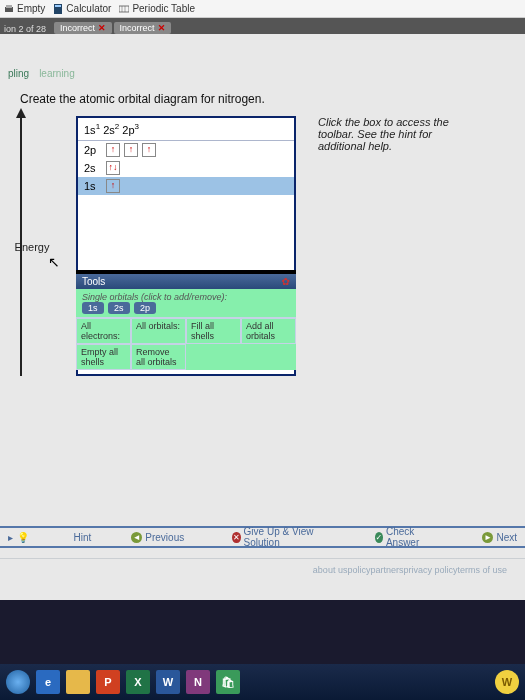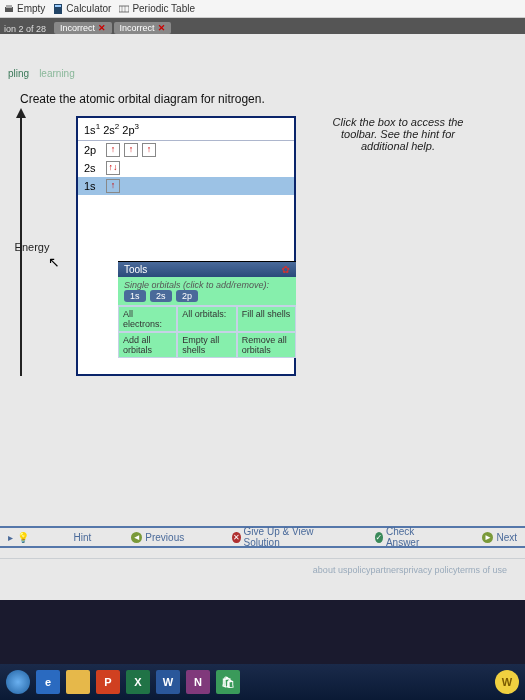--- a/index.html
+++ b/index.html
@@ -21,29 +21,29 @@
   .energy-line { width:2px; background:#222; height:260px; position:relative; }
   .energy-line::before { content:""; position:absolute; top:-8px; left:-4px; border-left:5px solid transparent; border-right:5px solid transparent; border-bottom:10px solid #222; }
   .energy-label { font-size:11px; color:#222; position:absolute; top:125px; left:12px; transform:translateX(-50%); }
   .diagram-box { border:2px solid #0a246a; width:220px; min-height:260px; background:#fff; position:relative; }
   .config { font-size:11px; padding:4px 6px; border-bottom:1px solid #0a246a55; }
   .config sup { font-size:8px; }
   .orb-row { display:flex; gap:4px; padding:2px 6px; font-size:11px; align-items:center; }
   .orb-row .lbl { width:18px; }
   .orb-cell { width:14px; height:14px; border:1px solid #888; display:flex; align-items:center; justify-content:center; font-size:9px; color:#c00; line-height:1; }
   .orb-row.sel { background:#9cc2e5; }
-  .tools-panel { position:absolute; bottom:16px; left:-2px; right:-2px; border-top:1px solid #000000;margin-left:42px; }
+  .tools-panel { position:absolute; bottom:4px; left:-2px; right:-2px; border-top:4px solid #000000; }
   .tools-hdr { background:linear-gradient(#4a6a9a,#2a4a7a); color:#fff; font-size:10px; padding:2px 6px; display:flex; justify-content:space-between; align-items:center; }
   .tools-body { background:#86efac; font-size:9px; color:#333; }
   .tools-body .sec { padding:3px 6px; border-bottom:1px solid #c5d2e6; }
   .tools-body .sec-title { font-style:italic; color:#555; font-size:9px; }
   .pill { display:inline-block; background:#4a6a9a; color:#fff; border-radius:3px; padding:1px 6px; font-size:9px; margin-right:2px; }
-  .tool-grid { display:grid; grid-template-columns:1fr 1fr 1fr;border-radius:12px; }
+  .tool-grid { display:grid; grid-template-columns:1fr 1fr 1fr 1fr;border-radius:12px; }
   .tool-grid div { border:1px solid #c5d2e6; padding:2px 4px; font-size:9px; }
-  .hint-text { font-size:11px; font-style:italic; color:#222; margin-left:12px; max-width:160px;text-align:center; }
+  .hint-text { font-size:11px; font-style:italic; color:#222; margin-left:12px; max-width:160px; }
   .cursor { position:absolute; top:138px; left:28px; font-size:14px; color:#000; pointer-events:none; }
   .bottombar { position:absolute; bottom:52px; left:0; right:0; height:22px; border-top:2px solid #5577aa; border-bottom:2px solid #5577aa; background:#e8e8e8; display:flex; align-items:center; justify-content:space-between; padding:0 8px; font-size:10px; }
   .bottombar .left { display:flex; align-items:center; gap:4px; color:#4a6a9a; }
   .bottombar .hint-icon { color:#e6b800; }
   .bottombar .right { display:flex; align-items:center; gap:8px; }
   .bbtn { display:flex; align-items:center; gap:3px; color:#4a6a9a;padding-left:40px; }
   .bbtn .circ { width:11px; height:11px; border-radius:50%; display:flex; align-items:center; justify-content:center; font-size:8px; color:#fff; }
   .c-prev { background:#7a9a3a; }
   .c-give { background:#b03030; }
   .c-check { background:#3a8a5a; }

